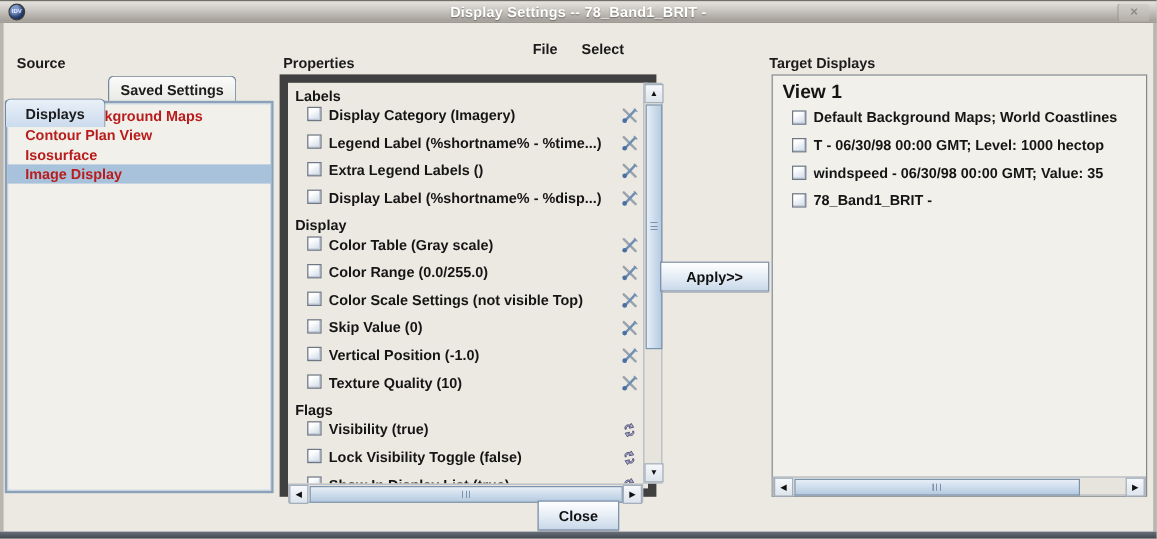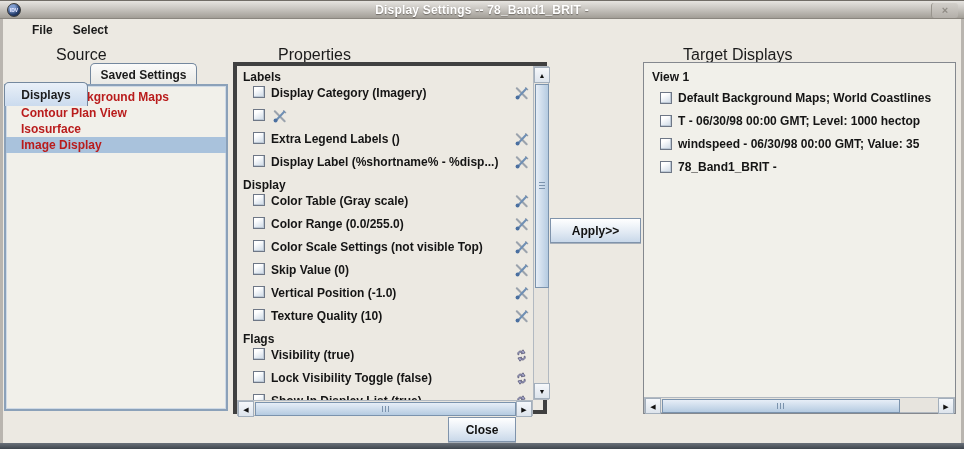--- a/index.html
+++ b/index.html
@@ -26,61 +26,62 @@
     border:1px solid #3a3a3a;box-sizing:border-box;
     color:#e8e8ff;font-size:5px;font-weight:bold;display:flex;align-items:center;justify-content:center;
   }
   #win-close{
     position:absolute;right:6px;top:2px;width:26px;height:15px;border-radius:3px;
     background:linear-gradient(#d2cfca,#b3afa9);border-left:1px solid #98948d;
     color:#8f8b84;font-weight:bold;font-size:11px;line-height:14px;text-align:center;
   }
   
   #menubar{
-    position:absolute;left:3px;top:19px;width:958px;height:21px;
-    display:flex;align-items:center;gap:14px;padding-left:26px;box-sizing:border-box;
+    position:absolute;left:3px;top:30px;width:958px;height:21px;
+    display:flex;align-items:center;gap:14px;padding-left:0;box-sizing:border-box;
     background:#ece9e2;
+    justify-content:center;
   }
   .menu-item{font-size:12px;font-weight:bold;color:#1b1b1b;padding:2px 3px;}
   
-  .section-label{position:absolute;font-size:16px;font-weight:normal;color:#1b1b1b;margin-left:42px;}
+  .section-label{position:absolute;font-size:12px;font-weight:bold;color:#1b1b1b;}
   
   .tab{
     position:absolute;box-sizing:border-box;font-size:12px;font-weight:bold;color:#1b1b1b;
     border:1px solid #74889e;border-bottom:none;border-radius:5px 5px 0 0;
     display:flex;align-items:center;justify-content:center;
   }
   .tab.selected{background:linear-gradient(#e9f0f8,#cbdbee);z-index:4;margin-top:21px;}
   .tab.unselected{background:linear-gradient(#fbfbfa,#e8e8e4);z-index:2;}
   
   #source-list{
     position:absolute;left:4px;top:84px;width:224px;height:327px;box-sizing:border-box;
     border:2px solid #8ba1b9;box-shadow:inset 0 0 0 1px #cfdae6;
     background:#f1f0ea;z-index:3;padding-top:3px;
   }
   .list-item{height:16px;line-height:16px;font-size:12px;font-weight:bold;color:#b91c1c;
     padding-left:15px;white-space:nowrap;overflow:hidden;}
   .list-item.selected{background:#a9c2dc;}
   
   .scrollpane{position:absolute;box-sizing:border-box;background:#ece9e2;}
-  #prop-pane{left:233px;top:62px;width:314px;height:352px;border:4px solid #404040;}
+  #prop-pane{left:233px;top:62px;width:314px;height:352px;border:7px solid #404040;}
   #target-pane{left:643px;top:62px;width:313px;height:352px;border:1px solid #84888e;background:#f1f0ea;}
   .viewport{position:absolute;left:0;top:0;overflow:hidden;}
   #prop-viewport{width:296px;height:334px;}
   #target-viewport{width:311px;height:334px;}
   
   .pgroup-header{height:16px;line-height:15px;font-size:12px;font-weight:bold;color:#151515;padding-left:6px;}
   #prop-content{padding-top:4px;}
   .prow{height:23px;display:flex;align-items:flex-start;padding-left:16px;padding-right:3px;}
   .cb{flex:none;width:12px;height:12px;box-sizing:border-box;border:1px solid #6e7786;
     background:linear-gradient(150deg,#ffffff 25%,#ccd8e5);box-shadow:inset -1px -1px 0 #bdc9d6;margin-right:6px;}
   .prow-label{flex:1;font-size:12px;font-weight:bold;color:#151515;white-space:nowrap;overflow:hidden;}
   .row-icon{flex:none;width:17px;height:15px;display:flex;align-items:center;justify-content:center;}
   
-  #view-label{height:17px;line-height:17px;font-size:12px;font-weight:bold;color:#151515;padding-left:8px;padding-top:6px;}
+  #view-label{height:17px;line-height:17px;font-size:16px;font-weight:bold;color:#151515;padding-left:8px;padding-top:6px;}
   .trow{height:23px;display:flex;align-items:center;padding-left:16px;}
   .trow-label{font-size:12px;font-weight:bold;color:#151515;white-space:nowrap;overflow:hidden;flex:1;}
   
   .sb{position:absolute;box-sizing:border-box;background:#e7e4de;border:1px solid #b2b9c1;}
   .sb-btn{position:absolute;box-sizing:border-box;background:linear-gradient(#f6f8fb,#dde4ec);
     border:1px solid #a3afbc;display:flex;align-items:center;justify-content:center;
     font-size:8px;color:#111;line-height:1;}
   .sb-thumb{position:absolute;box-sizing:border-box;border:1px solid #7b93ad;}
   .thumb-v{background:linear-gradient(90deg,#e7eef7,#b5cbe1);}
   .thumb-h{background:linear-gradient(#e7eef7,#b5cbe1);}
@@ -144,20 +145,21 @@
               <svg width="15" height="15" viewBox="0 0 16 16">
                 <path d="M3 2.5 L13.5 13" stroke="#9ba3ad" stroke-width="2.2" stroke-linecap="round"></path>
                 <path d="M12 1.5 L15 4.5" stroke="#8e96a0" stroke-width="1.2"></path>
                 <path d="M13 3 L4 12.5" stroke="#6f8fb4" stroke-width="2.2" stroke-linecap="round"></path>
                 <circle cx="3.8" cy="12.3" r="2.1" fill="#4a6fa0"></circle>
               </svg>
             </span>
           </div>
           <div class="prow">
             <span class="cb"></span>
+            <span class="prow-label">Legend Label (%shortname% - %time...)</span>
             <span class="row-icon">
               <svg width="15" height="15" viewBox="0 0 16 16">
                 <path d="M3 2.5 L13.5 13" stroke="#9ba3ad" stroke-width="2.2" stroke-linecap="round"></path>
                 <path d="M12 1.5 L15 4.5" stroke="#8e96a0" stroke-width="1.2"></path>
                 <path d="M13 3 L4 12.5" stroke="#6f8fb4" stroke-width="2.2" stroke-linecap="round"></path>
                 <circle cx="3.8" cy="12.3" r="2.1" fill="#4a6fa0"></circle>
               </svg>
             </span>
           </div>
           <div class="prow">

